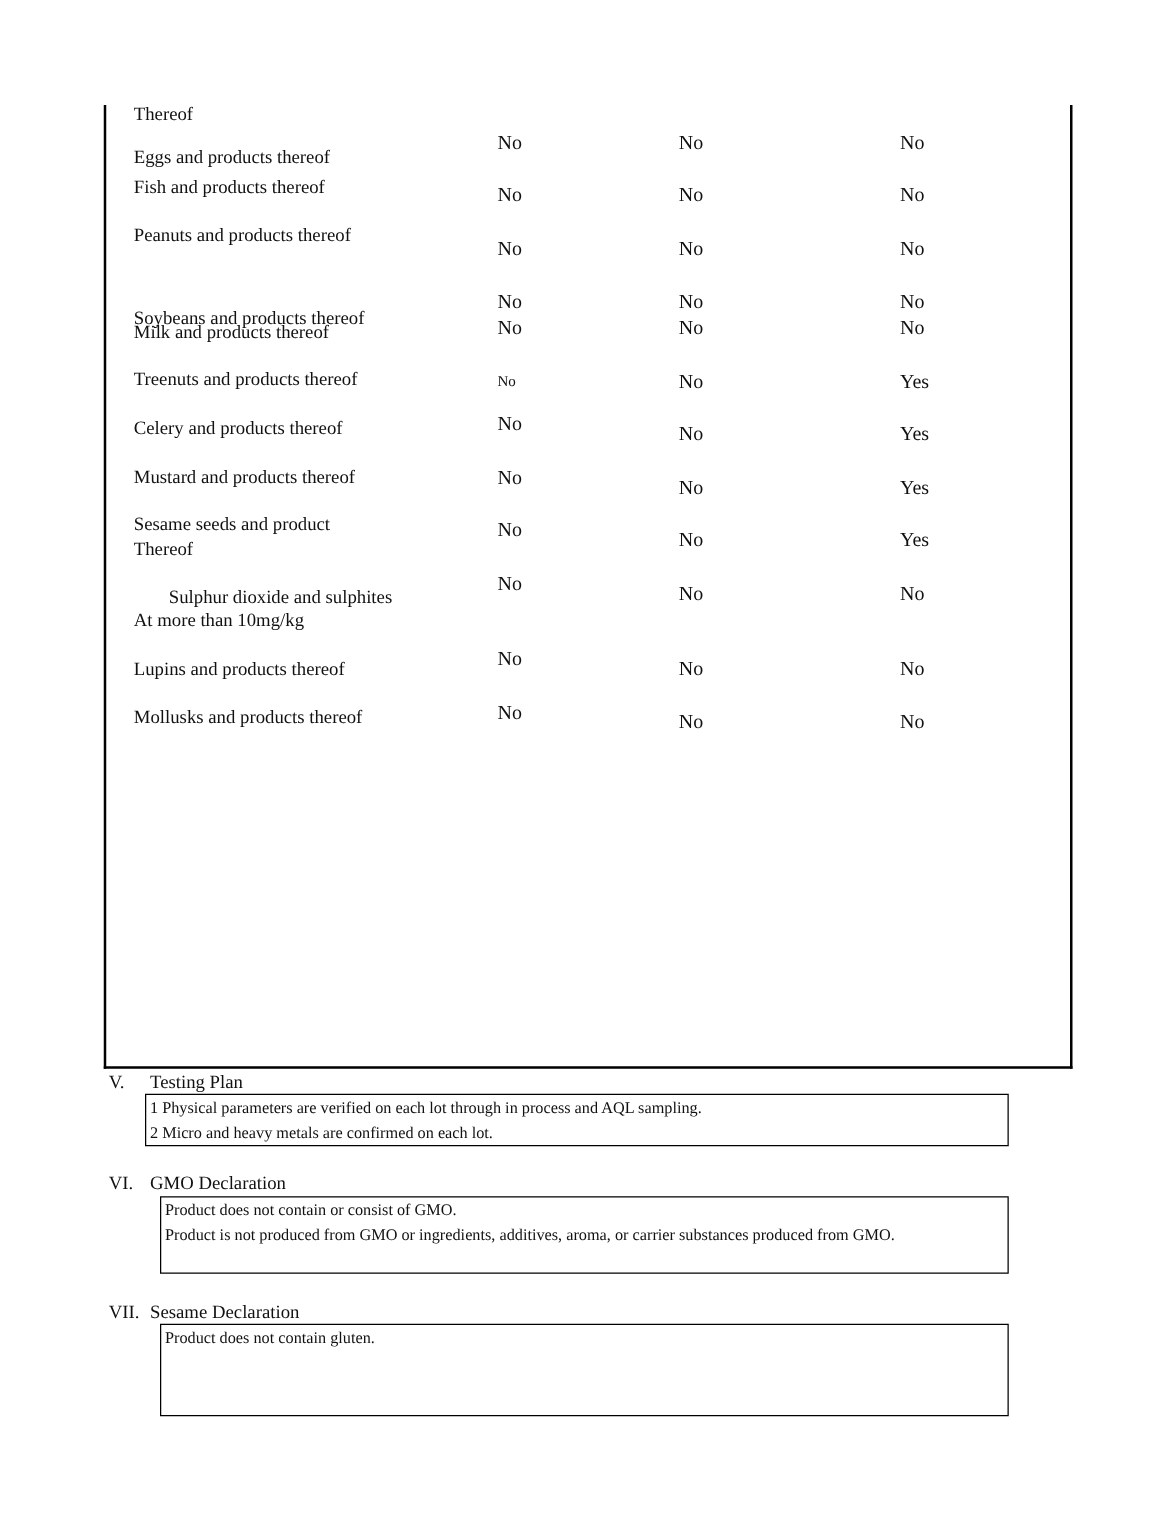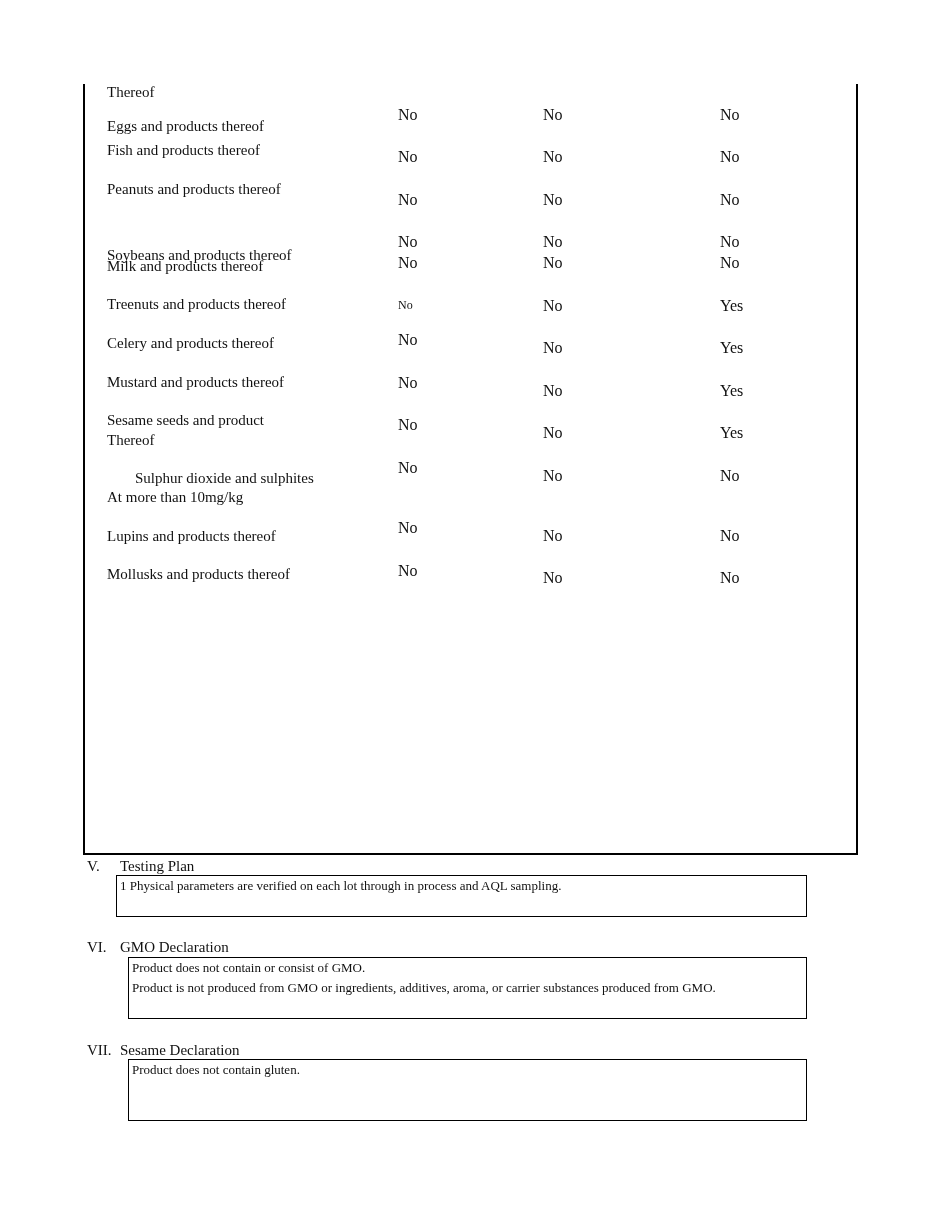--- a/index.html
+++ b/index.html
@@ -82,30 +82,31 @@
 <div class="v" style="left:366px;top:562px;">No</div>
 <div class="v" style="left:511px;top:569px;">No</div>
 <div class="v" style="left:688px;top:569px;">No</div>
 
 <div class="sec" style="left:87px;top:857px;">
   <span class="num">V.</span>
   <span class="ttl">Testing Plan</span>
 </div>
 <div class="box" style="left:116px;top:875px;width:691px;height:42px;">
   <div>1 Physical parameters are verified on each lot through in process and AQL sampling.</div>
+  <div>2 Micro and heavy metals are confirmed on each lot.</div>
 </div>
 
 <div class="sec" style="left:87px;top:938px;">
   <span class="num">VI.</span>
   <span class="ttl">GMO Declaration</span>
 </div>
 <div class="box" style="left:128px;top:957px;width:679px;height:62px;">
   <div>Product does not contain or consist of GMO.</div>
   <div>Product is not produced from GMO or ingredients, additives, aroma, or carrier substances produced from GMO.</div>
 </div>
 
 <div class="sec" style="left:87px;top:1041px;">
   <span class="num">VII.</span>
   <span class="ttl">Sesame Declaration</span>
 </div>
-<div class="box" style="left:128px;top:1059px;width:679px;height:62px;">
+<div class="box" style="left:128px;top:1059px;width:679px;height:74px;">
   <div>Product does not contain gluten.</div>
 </div>
 
 </body></html>

